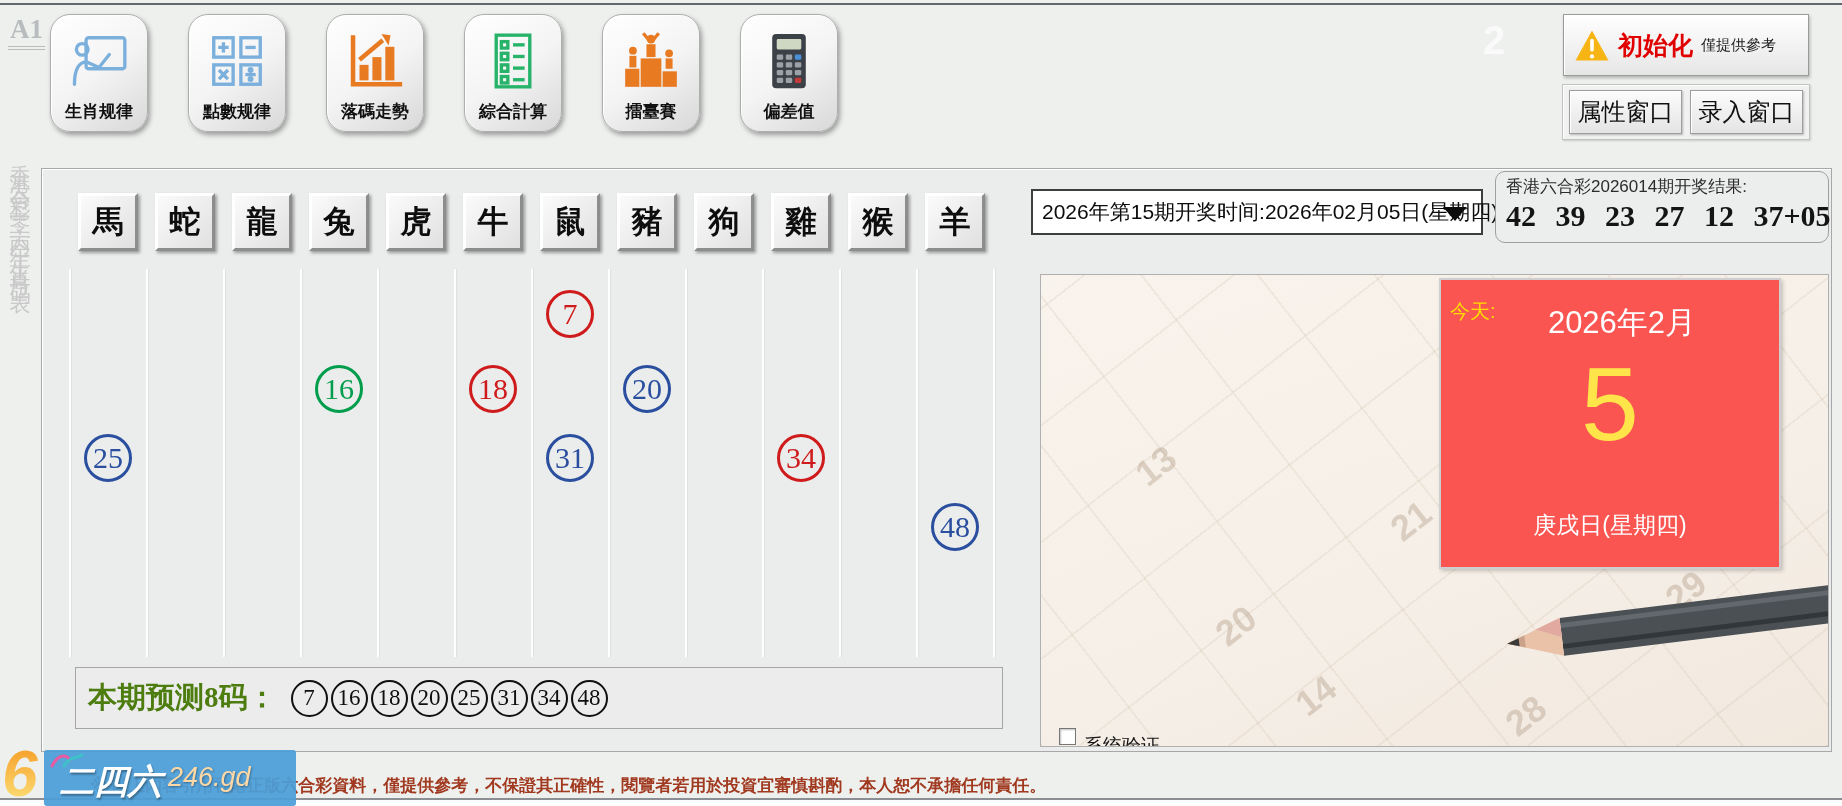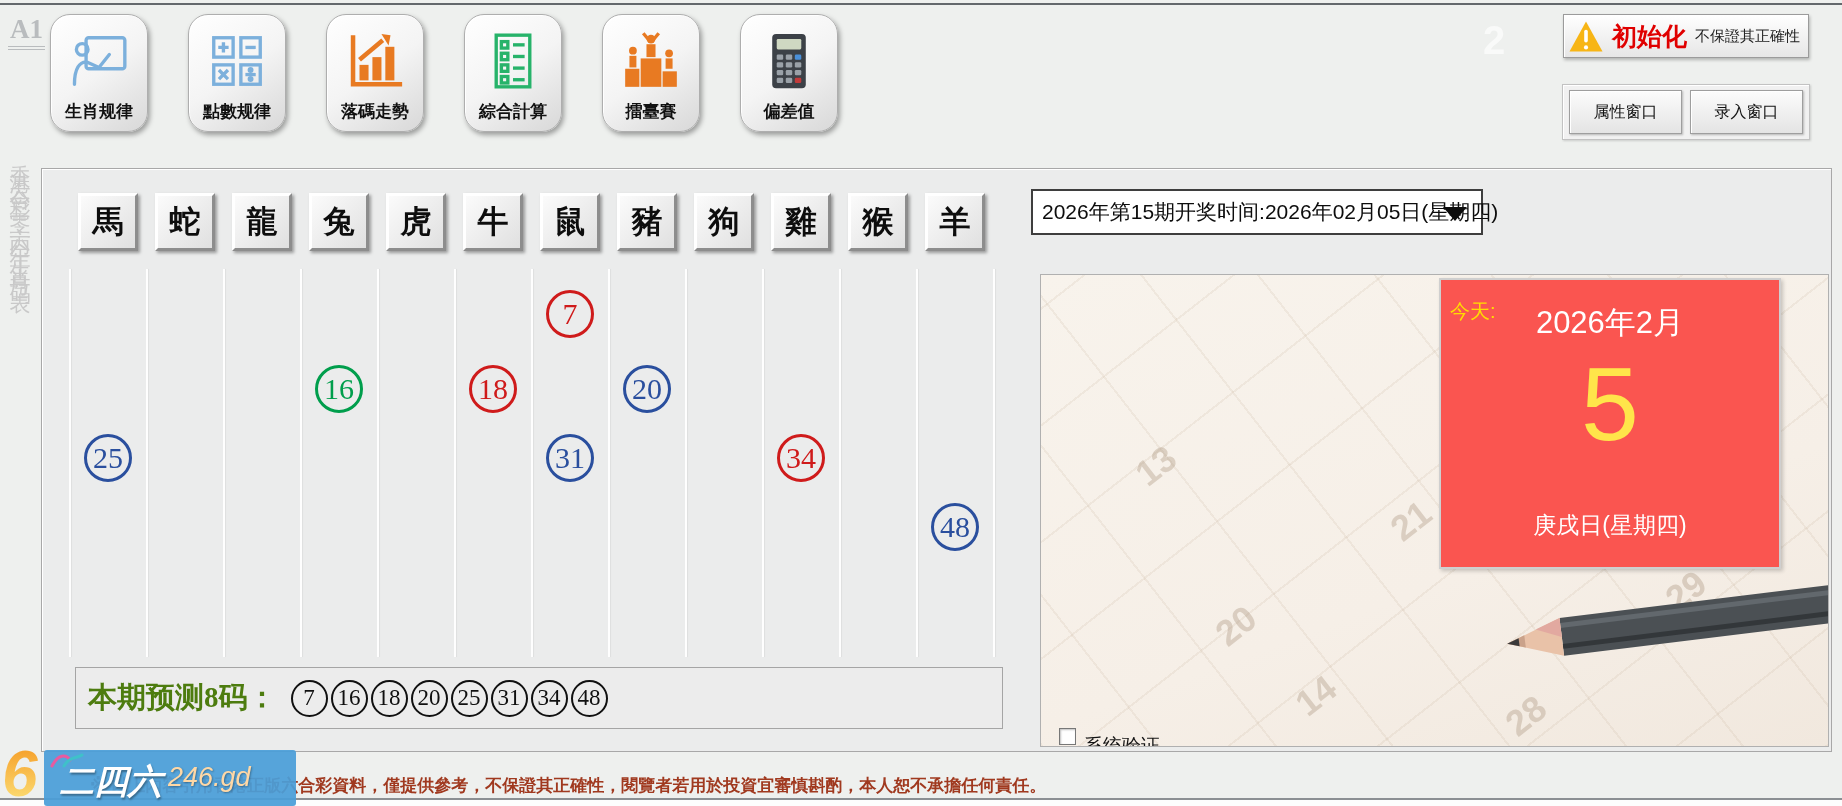--- a/index.html
+++ b/index.html
@@ -29,36 +29,36 @@
     box-shadow:2px 3px 5px rgba(0,0,0,.35), inset 1px 1px 0 #ffffff;
     display:flex;flex-direction:column;align-items:center;justify-content:flex-end;
     padding-bottom:8px;box-sizing:border-box;cursor:pointer;
   }
   .tool-icon{width:62px;height:62px;margin-bottom:8px;display:block;}
   .tool-icon svg{width:62px;height:62px;display:block;}
   .tool-label{font-size:17px;font-weight:bold;color:#111;white-space:nowrap;}
 
   
   .init-btn{
-    position:absolute;left:1563px;top:14px;width:246px;height:44px;box-sizing:border-box;
+    position:absolute;left:1563px;top:14px;width:246px;height:62px;box-sizing:border-box;
     background:linear-gradient(180deg,#ffffff,#e6e6e6);
     border:1px solid #9b9b9b;box-shadow:1px 2px 3px rgba(0,0,0,.25), inset 1px 1px 0 #fff;
-    display:flex;align-items:center;gap:8px;padding:0 4px;cursor:pointer;
+    display:flex;align-items:center;gap:8px;padding:0 10px;cursor:pointer;
   }
   .init-btn .warn-icon svg{width:36px;height:33px;display:block;}
   .init-title{font-size:25px;font-weight:bold;color:#e00000;white-space:nowrap;}
   .init-sub{font-size:15px;color:#222;white-space:nowrap;}
   .win-btn-group{
     position:absolute;left:1562px;top:84px;width:248px;height:56px;box-sizing:border-box;
     border:1px solid #c2c2c2;background:#f1f1f1;
     box-shadow:inset 1px 1px 0 #ffffff,1px 1px 2px rgba(0,0,0,.15);
     display:flex;align-items:center;justify-content:space-between;padding:6px;gap:8px;
   }
   .win-btn{
-    flex:1;height:42px;font-size:16px;color:#111;
+    flex:1;height:42px;font-size:24px;color:#111;
     background:linear-gradient(180deg,#fcfcfc,#e4e4e4);
     border:1px solid #9e9e9e;box-shadow:inset 1px 1px 0 #fff,1px 1px 2px rgba(0,0,0,.25);
     display:flex;align-items:center;justify-content:center;cursor:pointer;white-space:nowrap;
   }
   .faint-two{position:absolute;left:1483px;top:18px;font-size:40px;font-weight:bold;color:rgba(255,255,255,.65);}
 
   
   .side-text{
     position:absolute;left:6px;top:148px;height:510px;
     writing-mode:vertical-rl;text-orientation:upright;
@@ -137,21 +137,21 @@
   .faint-num{
     position:absolute;font-size:36px;color:rgba(165,142,120,.35);
     transform:rotate(-38deg);font-weight:bold;
   }
   .pencil{position:absolute;left:425px;top:290px;width:370px;height:120px;}
   .red-card{
     position:absolute;left:398px;top:3px;width:342px;height:291px;box-sizing:border-box;
     background:#fa5550;border:2px solid #cfcfcf;box-shadow:2px 2px 4px rgba(0,0,0,.2);
   }
   .today-label{position:absolute;left:9px;top:18px;font-size:20px;color:#ffdd00;}
-  .cal-month{position:absolute;left:0;top:22px;width:100%;text-align:center;font-size:31px;color:#ffffff;}
+  .cal-month{position:absolute;left:12px;top:22px;width:100%;text-align:center;font-size:31px;color:#ffffff;}
   .cal-day{position:absolute;left:0;top:72px;width:100%;text-align:center;font-size:104px;color:#ffe54a;line-height:1;}
   .cal-detail{position:absolute;left:0;bottom:26px;width:100%;text-align:center;font-size:23px;color:#ffffff;}
   .verify-row{position:absolute;left:18px;top:438px;display:flex;align-items:center;gap:8px;cursor:pointer;}
   .checkbox-box{
     width:15px;height:15px;background:#fff;border:1px solid #777;
     box-shadow:inset 1px 1px 2px rgba(0,0,0,.25);
   }
   .verify-label{font-size:19px;color:#111;margin-top:20px;}
 
   
@@ -286,21 +286,21 @@
 
 <div class="init-btn">
   <span class="warn-icon">
     <svg viewBox="0 0 48 44">
         <path d="M24 2 L46 42 L2 42 Z" fill="#f7b515"></path>
         <rect x="21.6" y="13" width="4.8" height="17" rx="2.4" fill="#fff"></rect>
         <circle cx="24" cy="36.5" r="2.8" fill="#fff"></circle>
       </svg>
   </span>
   <span class="init-title">初始化</span>
-  <span class="init-sub">不保證其正確性</span>
+  <span class="init-sub">僅提供參考</span>
 </div>
 <div class="faint-two">2</div>
 
 <div class="win-btn-group">
   <div class="win-btn">属性窗口</div>
   <div class="win-btn">录入窗口</div>
 </div>
 
 <div class="side-text">香港六合彩二零二六丙午年生肖号码表</div>
 
@@ -341,20 +341,24 @@
       <div class="zodiac-btn" style="left: 729px;">雞</div>
       <div class="zodiac-btn" style="left: 806px;">猴</div>
       <div class="zodiac-btn" style="left: 883px;">羊</div>
     </div>
 
   <div class="period-dropdown">
     <span class="period-text">2026年第15期开奖时间:2026年02月05日(星期四)</span>
     <span class="dd-arrow"></span>
   </div>
 
+  <div class="results-box">
+    <div class="results-title">香港六合彩2026014期开奖结果:</div>
+    <div class="results-numbers">42 39 23 27 12 37+05</div>
+  </div>
 
   <div class="pred-box">
     <span class="pred-label">本期预测8码：</span>
     <span class="pred-nums">
         <span class="pred-circle">7</span>
         <span class="pred-circle">16</span>
         <span class="pred-circle">18</span>
         <span class="pred-circle">20</span>
         <span class="pred-circle">25</span>
         <span class="pred-circle">31</span>

